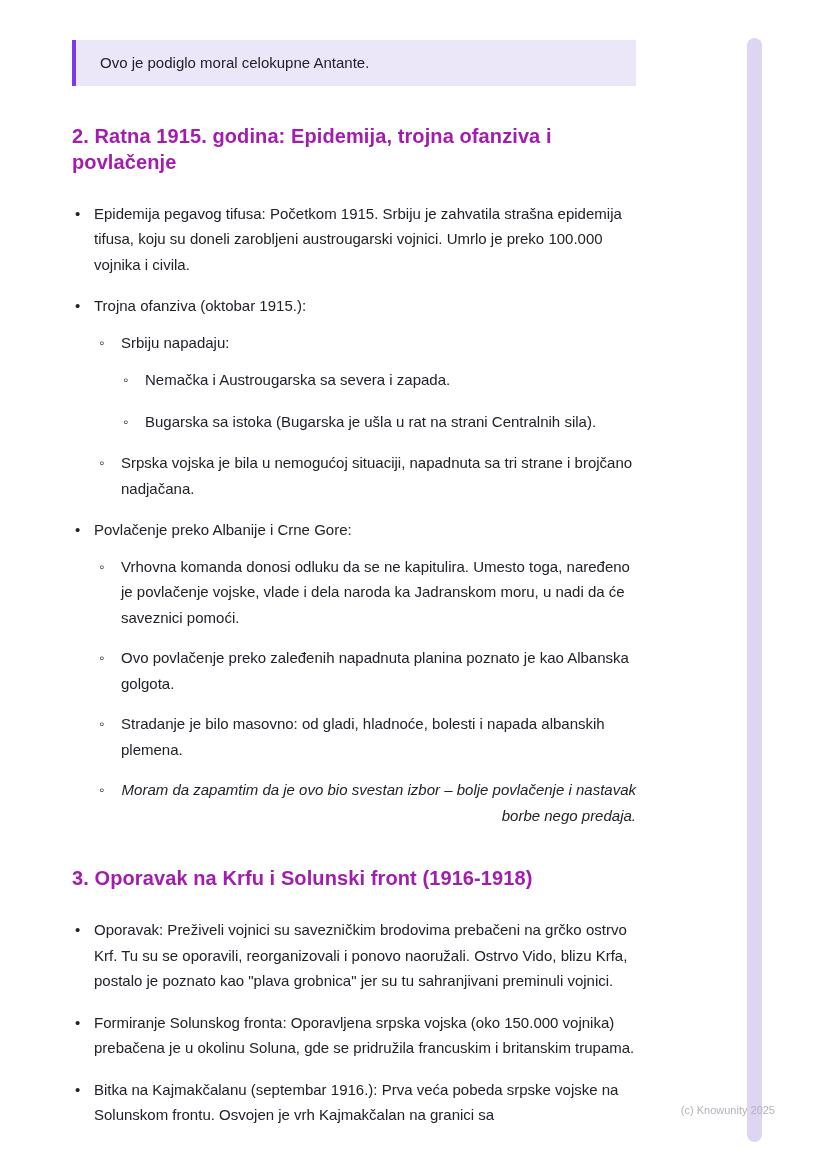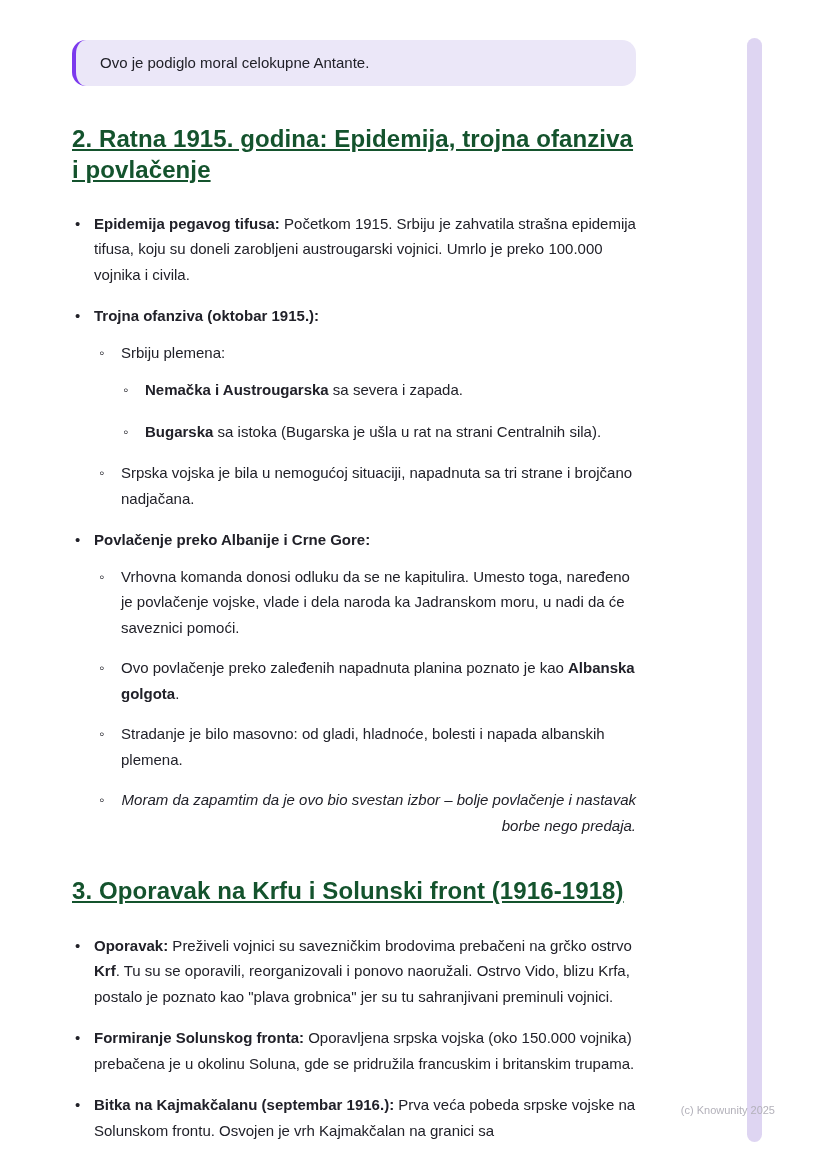--- a/index.html
+++ b/index.html
@@ -14,44 +14,43 @@
   .content {
     position: absolute;
     left: 72px; top: 40px;
     width: 564px;
     font-size: 15px;
     line-height: 1.7;
   }
   .callout {
     background: #ebe7f8;
     border-left: 4px solid #7c3aed;
-    border-radius: 14px;
+    border-radius: 0;
     padding: 10px 24px;
   }
   h2 {
-    color: #14532d;
-    font-size: 24px;
+    color: #a21caf;
+    font-size: 20px;
     font-weight: 700;
     letter-spacing: 0.1px;
     margin-top: 37px;
     margin-bottom: 26px;
     line-height: 1.3;
-    text-decoration: underline;
   }
   ul { list-style: none; }
   li { position: relative; line-height: 1.7; }
   .l1 > li { padding-left: 22px; margin-bottom: 16px; }
   .l1 > li::before { content: "\2022"; position: absolute; left: 3px; top: 0; }
   .l2 { margin-top: 11px; }
   .l2 > li { padding-left: 27px; margin-bottom: 15px; }
   .l2 > li::before { content: "\25E6"; position: absolute; left: 5px; top: 0; }
   .l3 { margin-top: 12px; }
   .l3 > li { padding-left: 24px; margin-bottom: 16px; }
   .l3 > li::before { content: "\25E6"; position: absolute; left: 2px; top: 0; }
-  .b { font-weight: 700; }
+  .b { font-weight: 400; }
   .italic { font-style: italic; text-align: right; }
   .scrollbar {
     position: absolute;
     left: 747px; top: 38px;
     width: 15px; height: 1104px;
     background: #ded5f2;
     border-radius: 8px;
   }
   .footer {
     position: absolute;
@@ -74,21 +73,21 @@
     <h2>2. Ratna 1915. godina: Epidemija, trojna ofanziva i povlačenje</h2>
 
     <ul class="l1">
       <li>
         <span class="b">Epidemija pegavog tifusa:</span><span> Početkom 1915. Srbiju je zahvatila strašna epidemija tifusa, koju su doneli zarobljeni austrougarski vojnici. Umrlo je preko 100.000 vojnika i civila.</span>
       </li>
       <li>
         <span class="b">Trojna ofanziva (oktobar 1915.):</span>
         <ul class="l2">
           <li>
-            <span>Srbiju plemena:</span>
+            <span>Srbiju napadaju:</span>
             <ul class="l3">
               <li>
                 <span class="b">Nemačka i Austrougarska</span><span> sa severa i zapada.</span>
               </li>
               <li>
                 <span class="b">Bugarska</span><span> sa istoka (Bugarska je ušla u rat na strani Centralnih sila).</span>
               </li>
             </ul>
           </li>
           <li>

